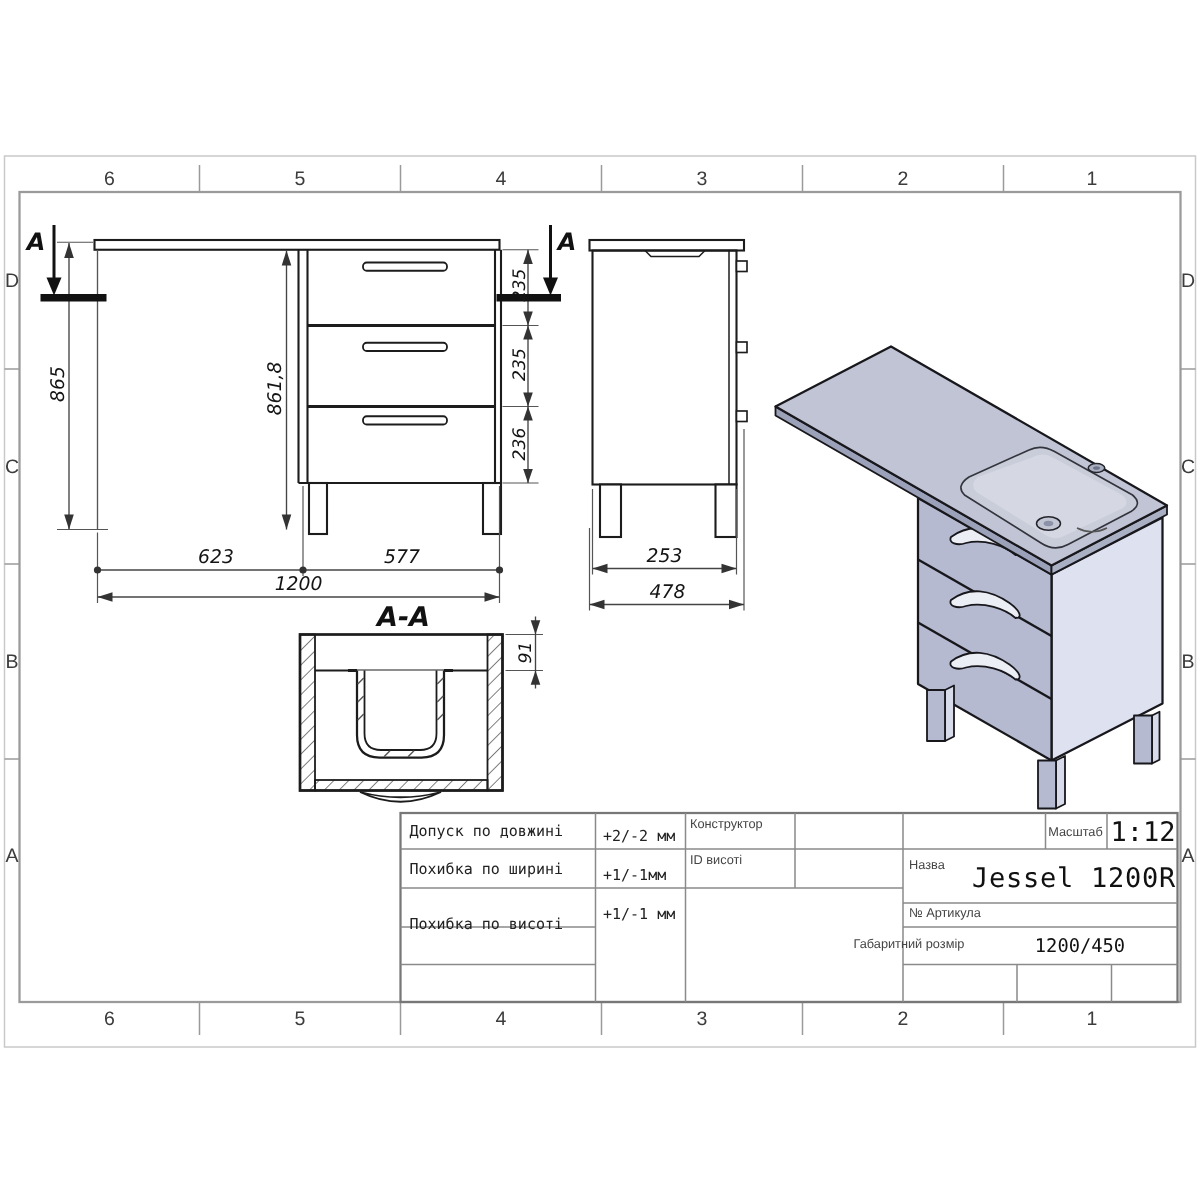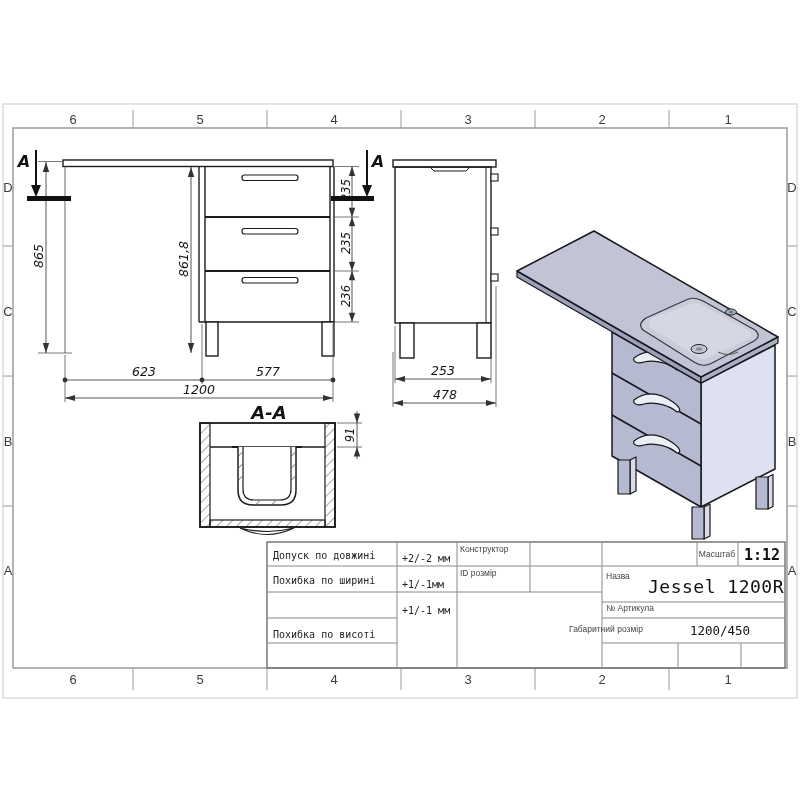--- a/index.html
+++ b/index.html
@@ -14,21 +14,21 @@
   .grid{font-family:"Liberation Sans",sans-serif;font-size:13px;color:#3c3c3c;}
   .dim{font-style:italic;font-size:12.5px;color:#141414;}
   .dimsm{font-style:italic;font-size:11.5px;color:#141414;}
   .seclet{font-style:italic;font-size:16px;font-weight:600;color:#111;}
   .aa{font-style:italic;font-size:18px;font-weight:600;color:#111;}
   .tbs{font-family:"Liberation Sans",sans-serif;font-size:8.5px;color:#444;}
   .tol{font-family:"DejaVu Sans Mono",monospace;font-size:10px;color:#222;}
   .cad{font-family:"DejaVu Sans Mono",monospace;color:#111;}
   .brand{font-size:25px;letter-spacing:1px;}
   .model{font-size:18px;letter-spacing:.5px;}
-  .scale{font-size:15px;font-weight:bold;}
+  .scale{font-size:18px;}
   .gsize{font-size:12.5px;}
 </style>
 </head>
 <body>
 
 <div class="sheet">
 
 <svg width="800" height="800" viewBox="0 0 800 800">
   <defs>
     <pattern id="hatch" patternUnits="userSpaceOnUse" width="7" height="7" patternTransform="rotate(45)">
@@ -267,24 +267,24 @@
 <div class="lbl dim ctr" style="left:443px;top:370px">253</div>
 <div class="lbl dim ctr" style="left:445px;top:394px">478</div>
 
 <div class="lbl aa ctr" style="left:269px;top:412px">A-A</div>
 <div class="lbl dimsm rot" style="left:350px;top:435px">91</div>
 
 <div class="lbl tol tl" style="left:273px;top:555px">Допуск по довжині</div>
 <div class="lbl tol tl" style="left:402px;top:558px">+2/-2 мм</div>
 <div class="lbl tol tl" style="left:273px;top:580px">Похибка по ширині</div>
 <div class="lbl tol tl" style="left:402px;top:584px">+1/-1мм</div>
-<div class="lbl tol tl" style="left:273px;top:634px">Похибка по висоті</div>
+<div class="lbl tol tl" style="left:273px;top:617px">Похибка по висоті</div>
 <div class="lbl tol tl" style="left:402px;top:610px">+1/-1 мм</div>
 <div class="lbl tbs" style="left:460px;top:544px">Конструктор</div>
-<div class="lbl tbs" style="left:460px;top:568px">ID розмір</div>
+<div class="lbl tbs" style="left:460px;top:568px">ID висоті</div>
 <div class="lbl tbs ctr" style="left:717px;top:554px">Масштаб</div>
 <div class="lbl cad scale ctr" style="left:762px;top:555px">1:12</div>
 <div class="lbl tbs" style="left:606px;top:571px">Назва</div>
 <div class="lbl cad model ctr" style="left:716px;top:586px">Jessel 1200R</div>
 <div class="lbl tbs" style="left:606px;top:603px">№ Артикула</div>
 <div class="lbl tbs" style="left:569px;top:624px">Габаритний розмір</div>
 <div class="lbl cad gsize ctr" style="left:720px;top:630px">1200/450</div>
 
 </div>
 

